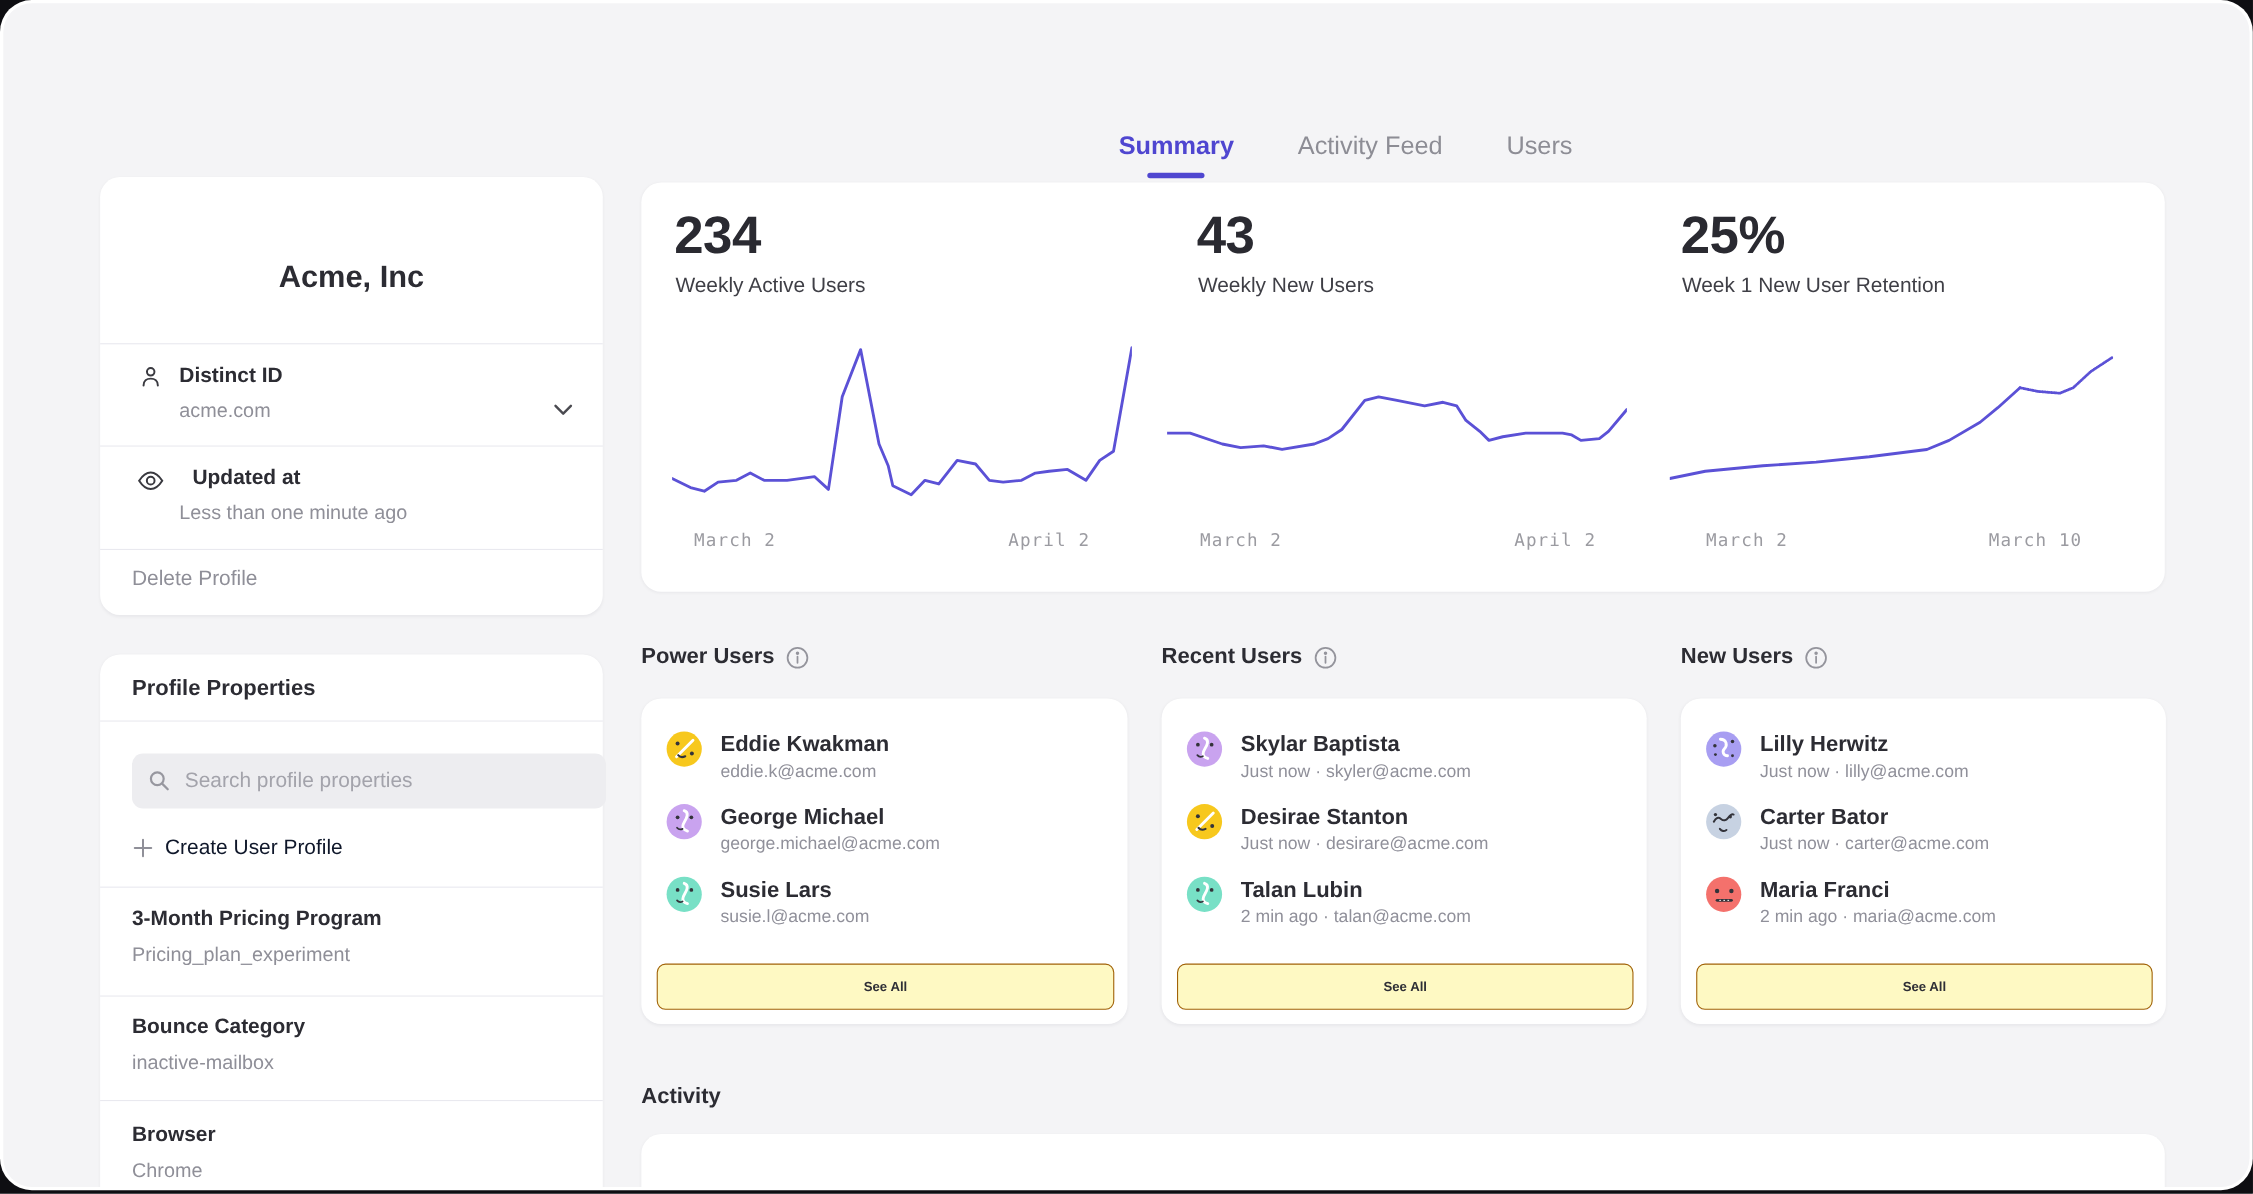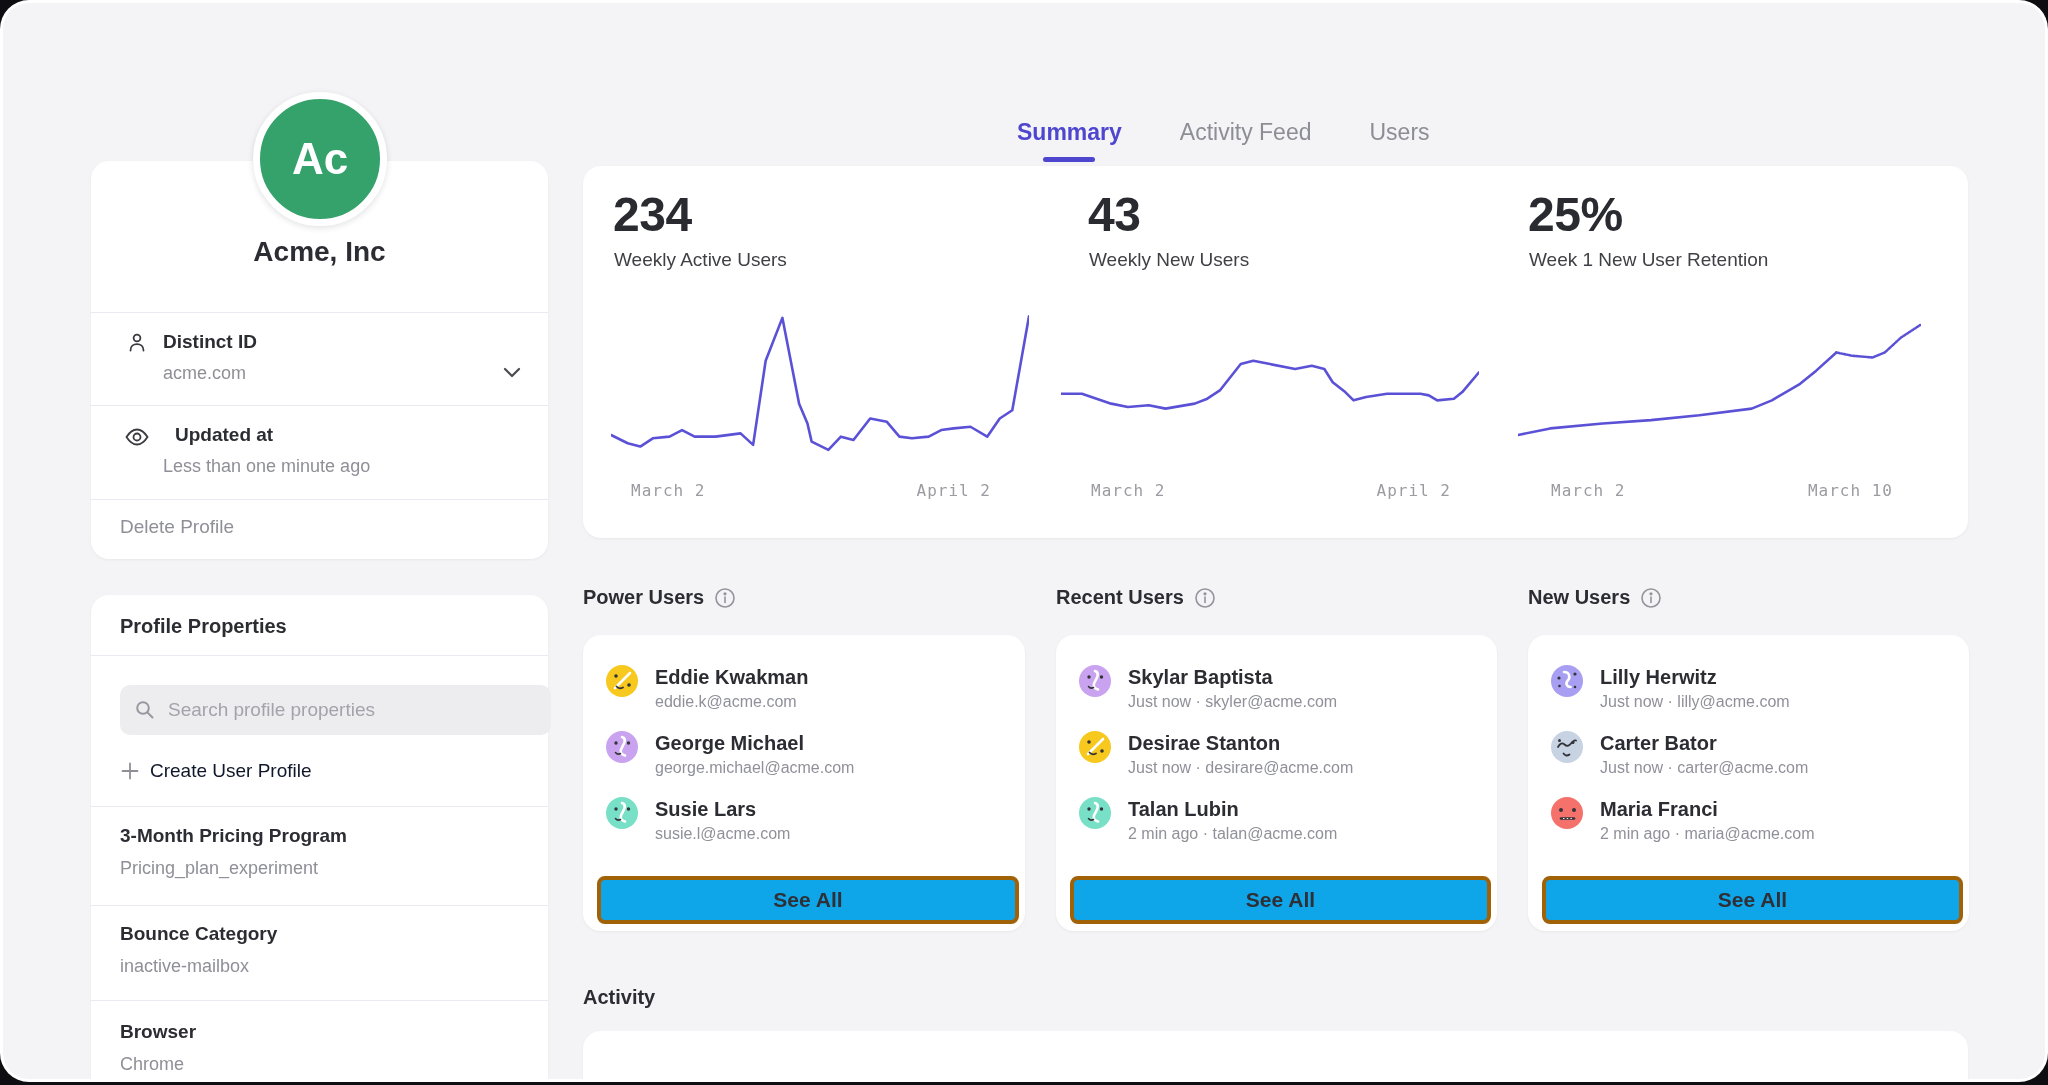--- a/index.html
+++ b/index.html
@@ -26,40 +26,37 @@
   .statlabel{position:absolute;font-size:19px;font-weight:500;color:#3f3f46;}
   .axisrow{position:absolute;display:flex;justify-content:space-between;
     font-family:"DejaVu Sans Mono",monospace;font-size:16px;color:#9b9ba1;letter-spacing:1px;}
   
   .sechead{position:absolute;display:flex;align-items:center;gap:10px;font-size:20px;font-weight:700;color:#2c2c33;}
   
   .urow{position:absolute;left:0;width:100%;height:60px;}
   .uavatar{position:absolute;left:23px;top:0;width:32px;height:32px;border-radius:50%;display:block;}
   .uname{position:absolute;left:72px;top:1px;font-size:20px;font-weight:700;color:#2c2c33;white-space:nowrap;}
   .usub{position:absolute;left:72px;top:28px;font-size:16px;color:#90909a;white-space:nowrap;}
-  .seeall{position:absolute;left:14px;top:241px;height:40px;border:4px solid #a16207;border-radius:8px;
-    background:#0ea5e9;display:flex;align-items:center;justify-content:center;
-    font-size:21px;font-weight:700;color:#2f2f36;cursor:pointer;}
+  .seeall{position:absolute;left:14px;top:241px;height:40px;border:1px solid #a16207;border-radius:8px;
+    background:#fef9c3;display:flex;align-items:center;justify-content:center;
+    font-size:12px;font-weight:700;color:#2f2f36;cursor:pointer;}
   .bignum{position:absolute;top:1066px;font-size:58px;font-weight:700;color:#2a2a31;letter-spacing:-.5px;}
   input.search{position:absolute;left:117px;top:682px;width:431px;height:50px;background:#ededf0;
     border:none;border-radius:10px;padding:0 0 0 48px;font-size:19px;color:#3c3c42;outline:none;box-sizing:border-box;
     font-family:Liberation Sans, sans-serif;}
   input.search::placeholder{color:#a3a3ab;}
   svg{display:block;}
 </style>
 </head>
 <body>
 
 <div class="frame">
 
   <div class="card" style="left:88px;top:158px;width:457px;height:398px;"></div>
 
-  <div class="avatar-big" style="background: rgb(53, 162, 107);">
-    <span>Ac</span>
-  </div>
 
   <div class="abs" style="left:88px;top:233px;width:457px;text-align:center;font-size:28px;font-weight:700;color:#2c2c33;">Acme, Inc</div>
 
   <div class="divider" style="left:88px;top:309px;width:457px;"></div>
 
   <span class="abs" style="left:122px;top:328px;">
     <svg width="24" height="24" viewBox="0 0 24 24" fill="none" stroke="#3a3a40" stroke-width="1.8" stroke-linecap="round">
       <circle cx="12" cy="7" r="3.4"></circle>
       <path d="M5.5 19.5 c0-4.2 2.9-6.3 6.5-6.3 s6.5 2.1 6.5 6.3"></path>
     </svg>

